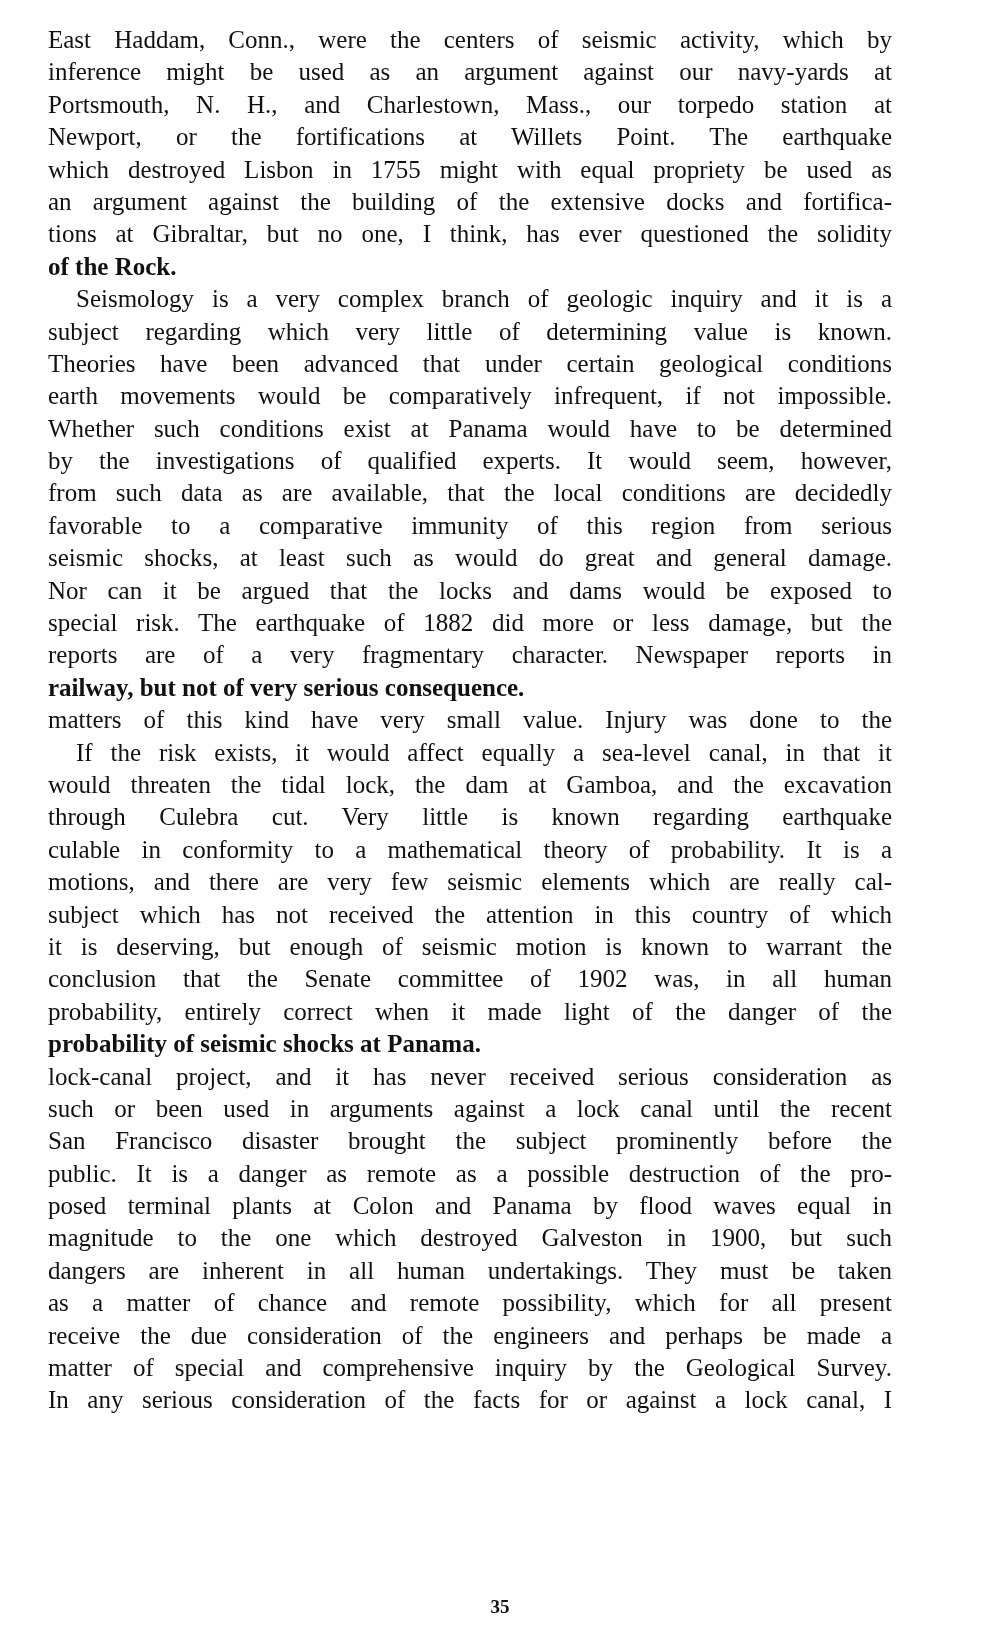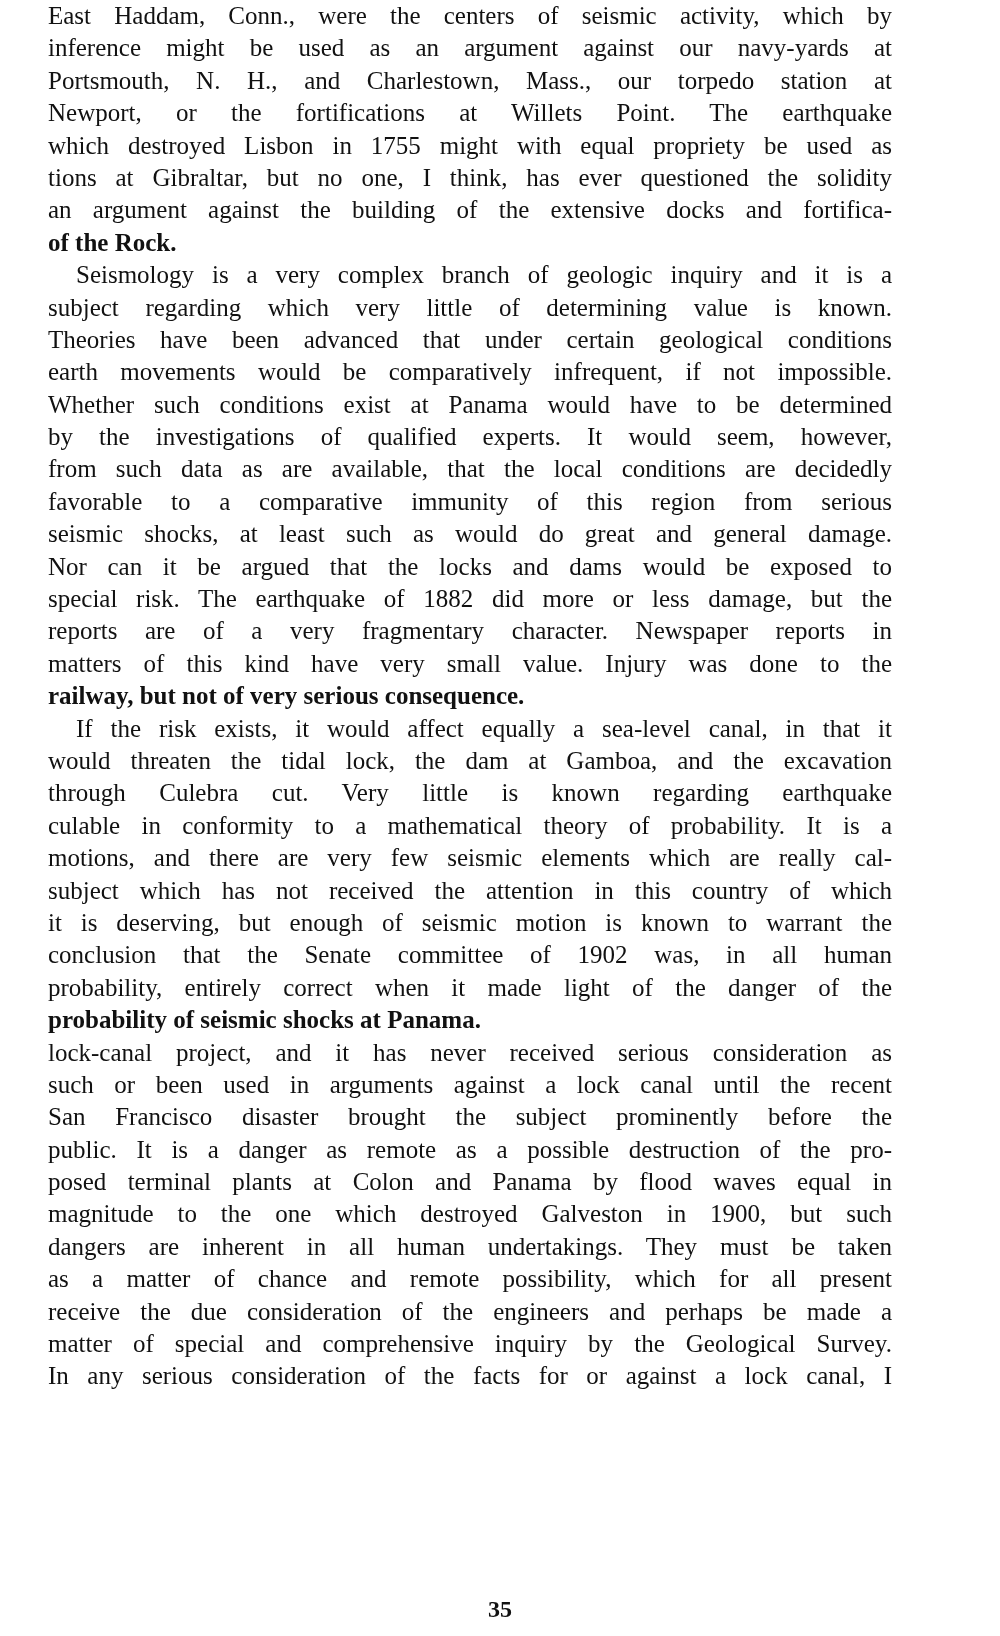--- a/index.html
+++ b/index.html
@@ -7,53 +7,53 @@
   .page {
     position: absolute; left: 48px; top: 0; width: 844px;
     font-family: "Liberation Serif", "DejaVu Serif", serif;
     font-size: 25px; line-height: 32.4px; color: #111;
   }
   .line { display: block; white-space: nowrap; text-align: justify; text-align-last: justify; height: 32.4px; }
   .line.last { text-align-last: left; font-weight: bold; }
   .line.indent { padding-left: 28px; }
   .page-number {
     position: absolute; left: 0; width: 1000px; top: 1596px;
-    text-align: center; font-family: "Liberation Serif", serif; font-weight: bold; font-size: 24px; color: #111;
+    text-align: center; font-family: "Liberation Serif", serif; font-weight: bold; font-size: 19px; color: #111;
   }
 </style>
 </head>
 <body>
 
-<div class="page" style="top: 0;">
+<div class="page" style="top: 24px;">
   <div id="text-container">
       <div>
         <span class="line">East Haddam, Conn., were the centers of seismic activity, which by</span>
         <span class="line">inference might be used as an argument against our navy-yards at</span>
         <span class="line">Portsmouth, N. H., and Charlestown, Mass., our torpedo station at</span>
         <span class="line">Newport, or the fortifications at Willets Point. The earthquake</span>
         <span class="line">which destroyed Lisbon in 1755 might with equal propriety be used as</span>
+        <span class="line">an argument against the building of the extensive docks and fortifica-</span>
         <span class="line">tions at Gibraltar, but no one, I think, has ever questioned the solidity</span>
-        <span class="line">an argument against the building of the extensive docks and fortifica-</span>
         <span class="line last">of the Rock.</span>
       </div>
       <div>
         <span class="line indent">Seismology is a very complex branch of geologic inquiry and it is a</span>
         <span class="line">subject regarding which very little of determining value is known.</span>
         <span class="line">Theories have been advanced that under certain geological conditions</span>
         <span class="line">earth movements would be comparatively infrequent, if not impossible.</span>
         <span class="line">Whether such conditions exist at Panama would have to be determined</span>
         <span class="line">by the investigations of qualified experts. It would seem, however,</span>
         <span class="line">from such data as are available, that the local conditions are decidedly</span>
         <span class="line">favorable to a comparative immunity of this region from serious</span>
         <span class="line">seismic shocks, at least such as would do great and general damage.</span>
         <span class="line">Nor can it be argued that the locks and dams would be exposed to</span>
         <span class="line">special risk. The earthquake of 1882 did more or less damage, but the</span>
         <span class="line">reports are of a very fragmentary character. Newspaper reports in</span>
+        <span class="line last">railway, but not of very serious consequence.</span>
         <span class="line">matters of this kind have very small value. Injury was done to the</span>
-        <span class="line last">railway, but not of very serious consequence.</span>
       </div>
       <div>
         <span class="line indent">If the risk exists, it would affect equally a sea-level canal, in that it</span>
         <span class="line">would threaten the tidal lock, the dam at Gamboa, and the excavation</span>
         <span class="line">through Culebra cut. Very little is known regarding earthquake</span>
         <span class="line">culable in conformity to a mathematical theory of probability. It is a</span>
         <span class="line">motions, and there are very few seismic elements which are really cal-</span>
         <span class="line">subject which has not received the attention in this country of which</span>
         <span class="line">it is deserving, but enough of seismic motion is known to warrant the</span>
         <span class="line">conclusion that the Senate committee of 1902 was, in all human</span>

